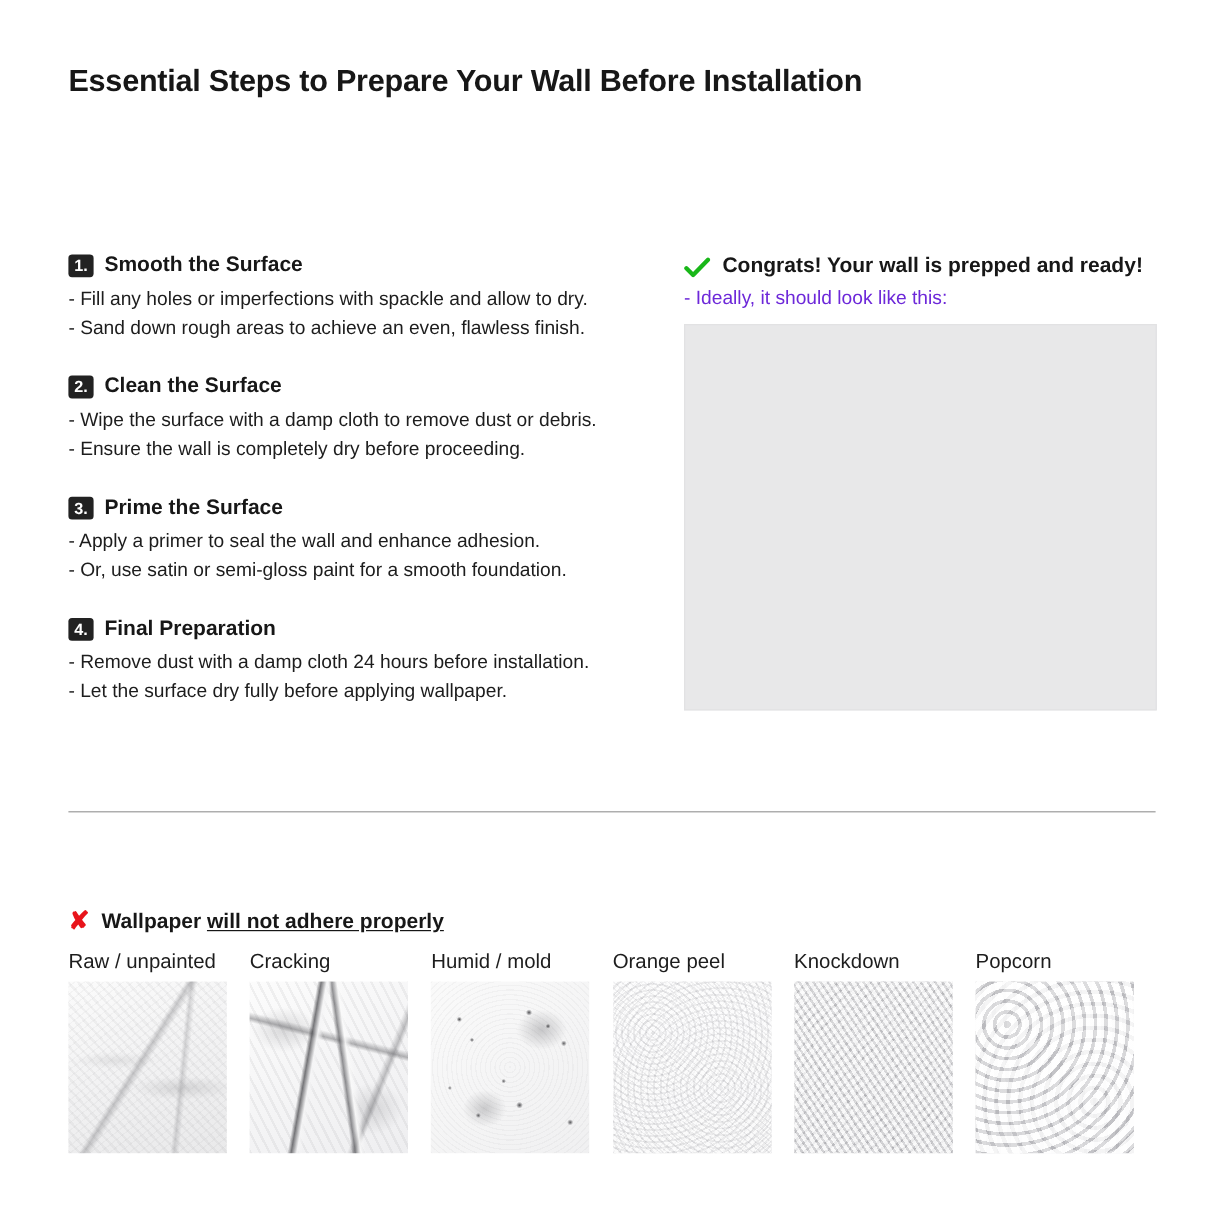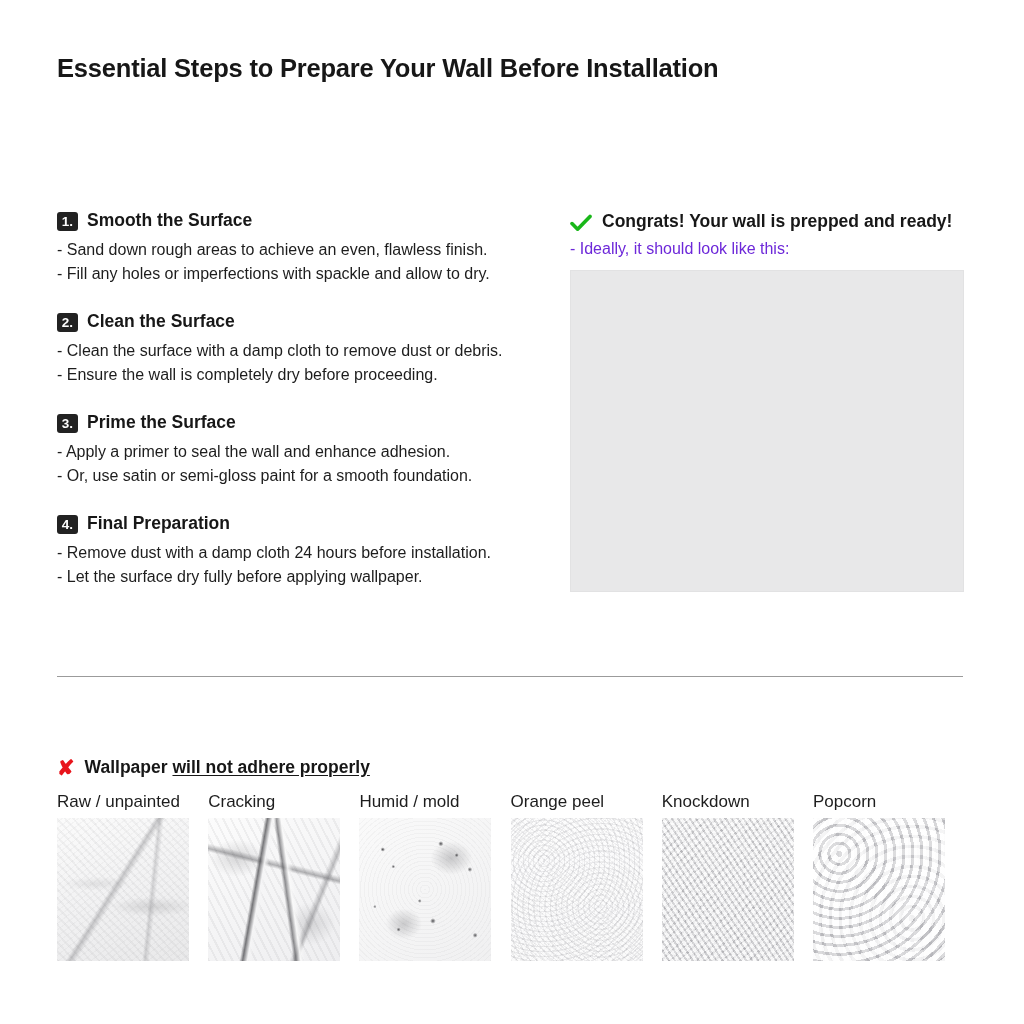--- a/index.html
+++ b/index.html
@@ -267,32 +267,32 @@
 
 
   <div class="col-left">
 
     <div class="step">
       <div class="step-head">
         <span class="badge-num">1.</span>
         <span class="step-title">Smooth the Surface</span>
       </div>
       <div class="bullets">
+        <div>- Fill any holes or imperfections with spackle and allow to dry.</div>
         <div>- Sand down rough areas to achieve an even, flawless finish.</div>
-        <div>- Fill any holes or imperfections with spackle and allow to dry.</div>
       </div>
     </div>
 
     <div class="step">
       <div class="step-head">
         <span class="badge-num">2.</span>
         <span class="step-title">Clean the Surface</span>
       </div>
       <div class="bullets">
-        <div>- Clean the surface with a damp cloth to remove dust or debris.</div>
+        <div>- Wipe the surface with a damp cloth to remove dust or debris.</div>
         <div>- Ensure the wall is completely dry before proceeding.</div>
       </div>
     </div>
 
     <div class="step">
       <div class="step-head">
         <span class="badge-num">3.</span>
         <span class="step-title">Prime the Surface</span>
       </div>
       <div class="bullets">

